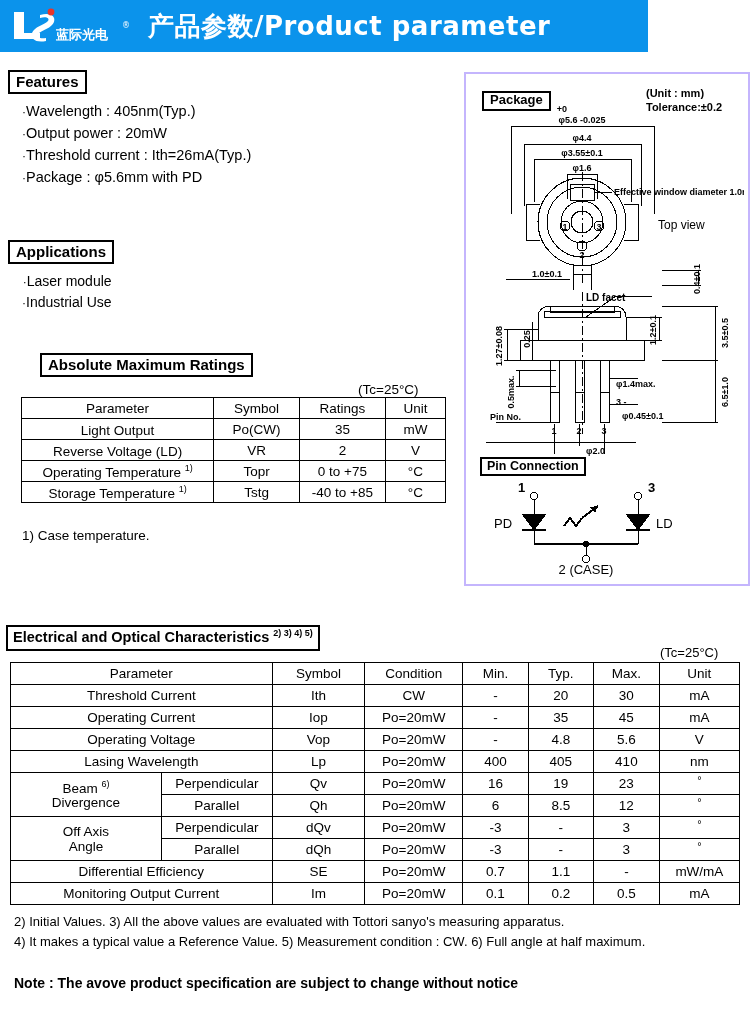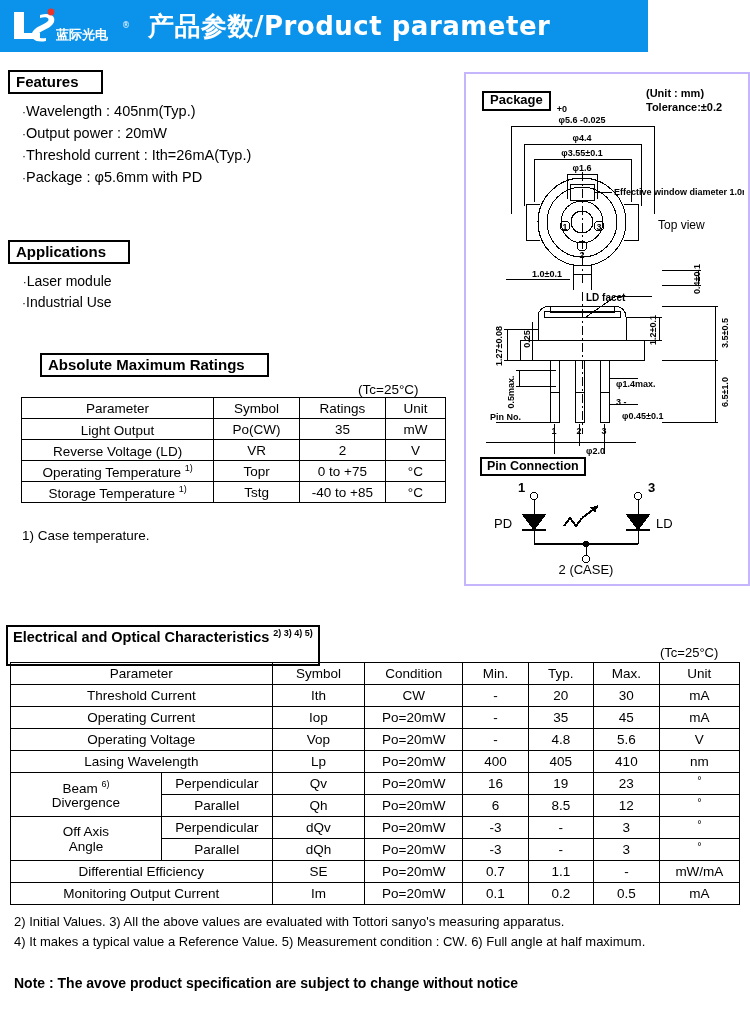--- a/index.html
+++ b/index.html
@@ -25,21 +25,21 @@
     position:absolute;left:148px;top:9px;
     font-size:26px;font-weight:bold;color:#ffffff;
     letter-spacing:0.5px;white-space:nowrap;
     font-family:"DejaVu Sans", sans-serif;
   }
 
   
   .boxhead{
     display:inline-block;
     border:2px solid #000;
-    padding:1px 22px 2px 6px;
+    padding:1px 6px 2px 6px;
     font-size:15px;font-weight:bold;
     line-height:1.15;
     background:#fff;
     white-space:nowrap;
   }
   .boxhead sup{font-size:9px;font-weight:bold;vertical-align:super;}
 
   
   .features-head{position:absolute;left:8px;top:70px;}
   .features-list{position:absolute;left:22px;top:101px;font-size:14.5px;line-height:21px;}
@@ -84,21 +84,21 @@
     position:absolute;left:180px;top:12px;font-size:11px;line-height:14px;
     white-space:nowrap;font-weight:bold;
   }
   .pin-head{position:absolute;left:14px;top:382px;}
   .pin-head .boxhead{font-size:12.5px;padding:0px 5px 1px 5px;}
 
   .dwg{position:absolute;left:0;top:0;}
 
   
   .eo-head{position:absolute;left:6px;top:625px;}
-  .eo-head .boxhead{font-size:14.5px;padding:1px 5px 18px 5px;}
+  .eo-head .boxhead{font-size:14.5px;padding:1px 5px 3px 5px;}
   .eo-tc{position:absolute;left:660px;top:645px;font-size:13px;white-space:nowrap;}
 
   .eo-table{
     position:absolute;left:10px;top:662px;width:730px;
     border-collapse:collapse;font-size:13.5px;
   }
   .eo-table td{
     border:1px solid #000;
     text-align:center;height:21px;padding:0 2px;white-space:nowrap;
   }

